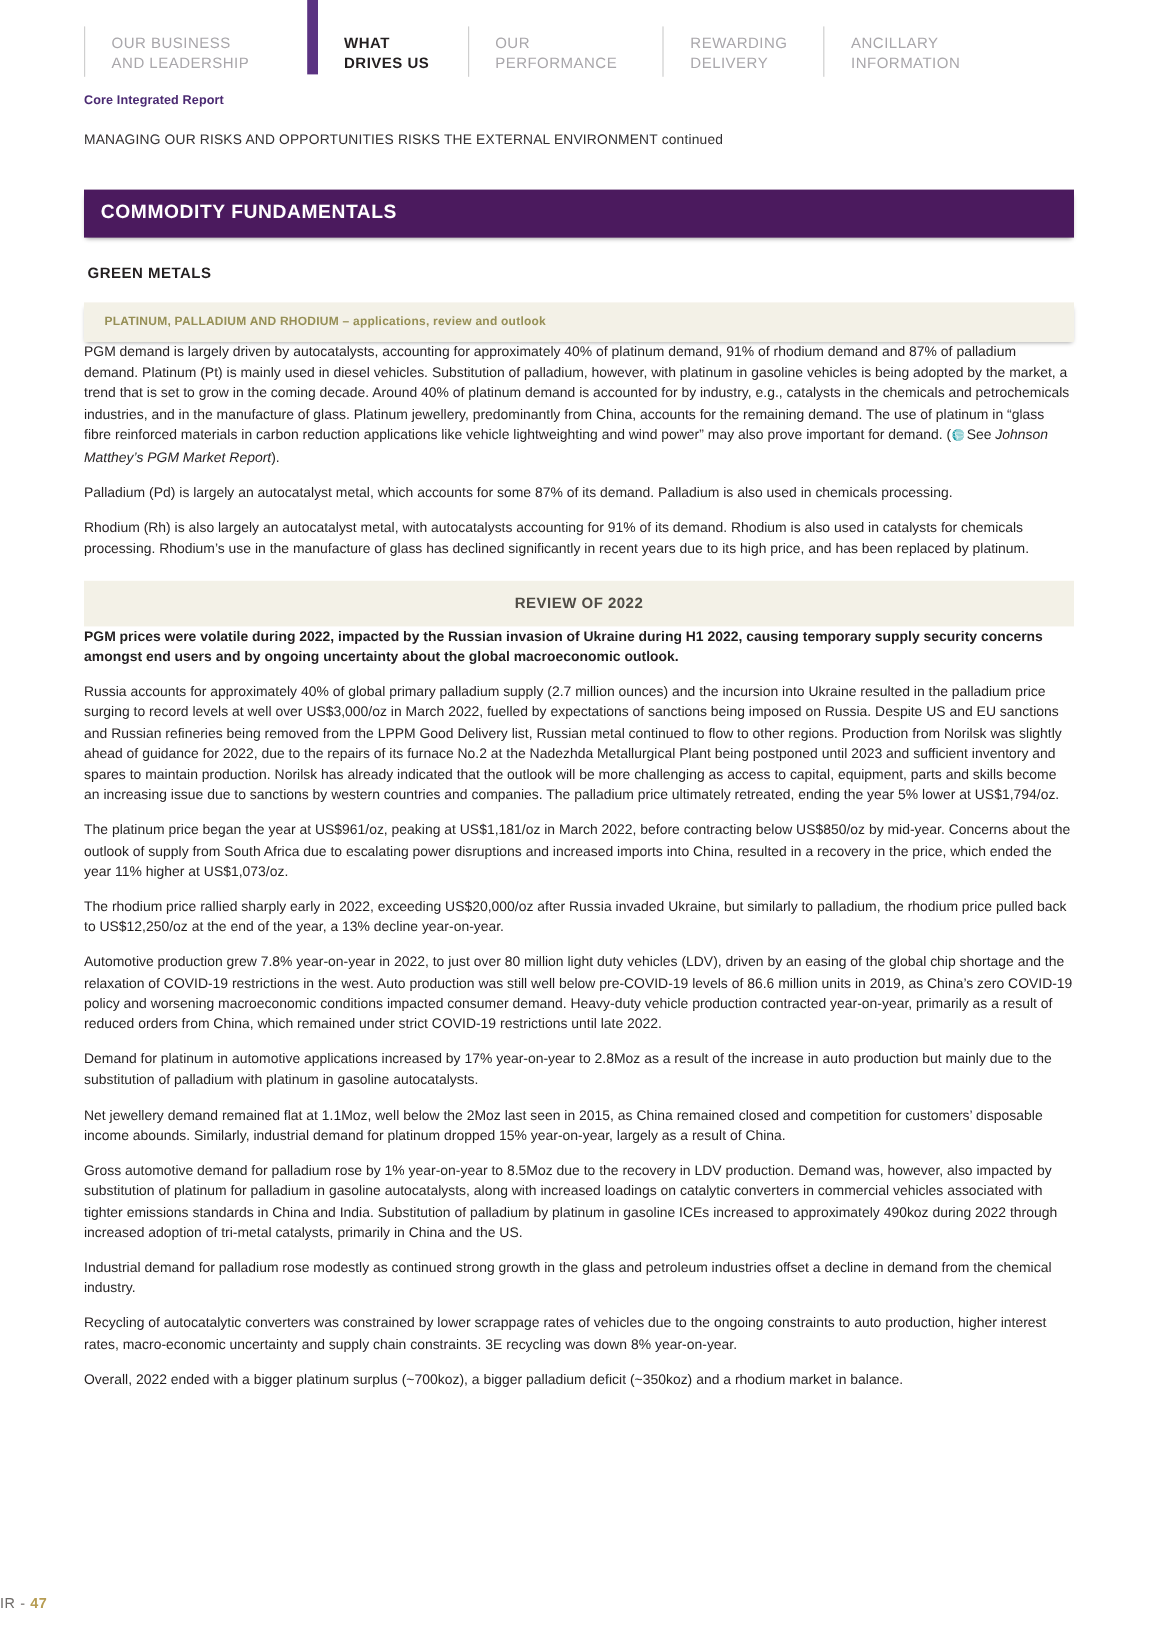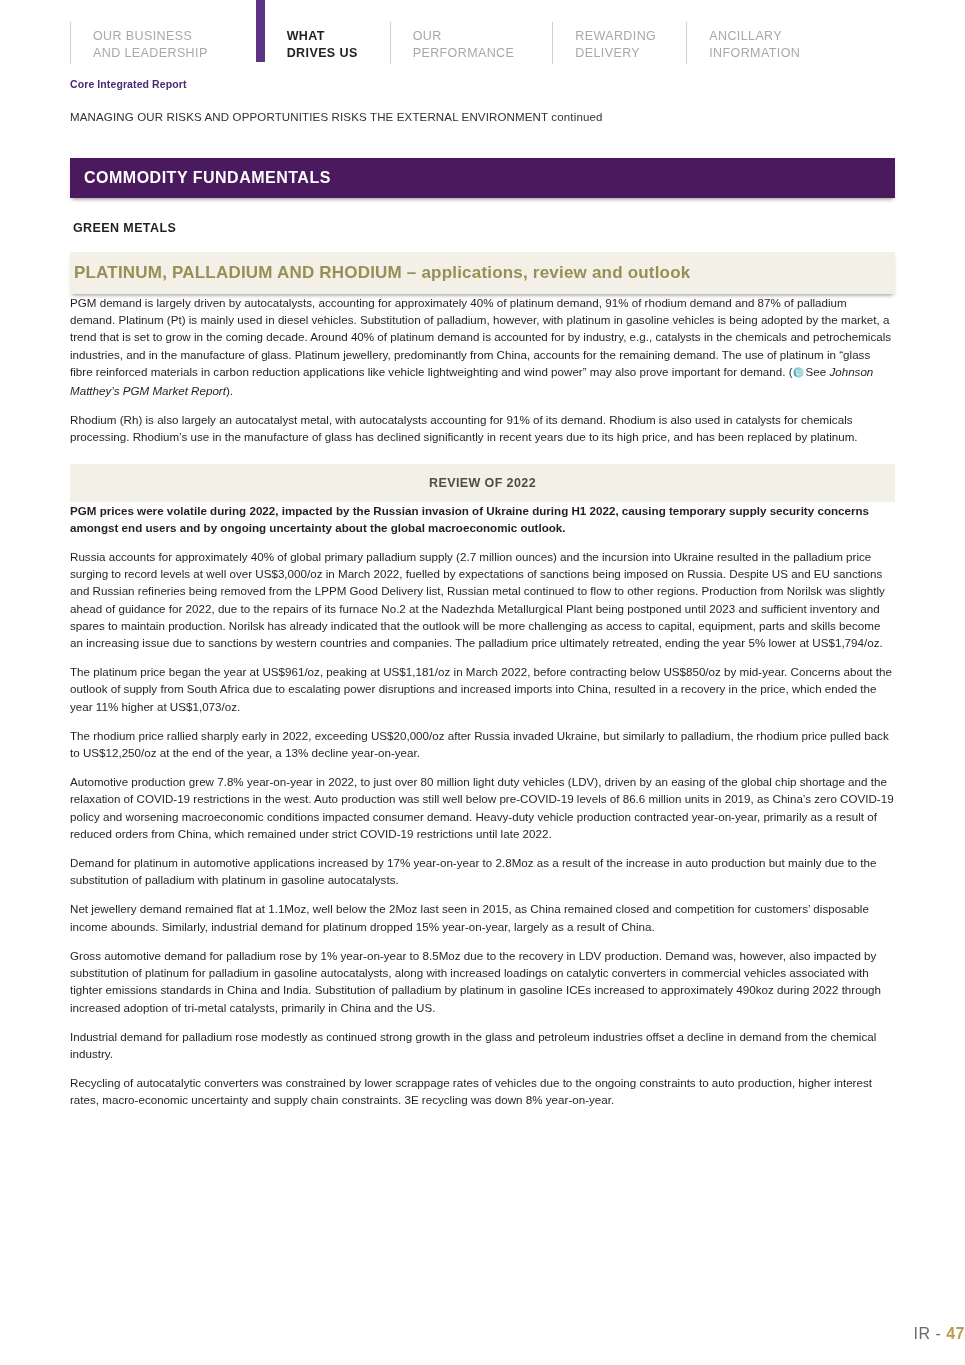--- a/index.html
+++ b/index.html
@@ -102,24 +102,24 @@
     color: #231f20;
     letter-spacing: 0.4px;
     margin-top: 23px;
     padding-left: 3px;
   }
 
   .band-beige {
     margin-top: 17px;
     background: #f3f1e7;
     color: #968f56;
-    font-size: 17px;
+    font-size: 10px;
     font-weight: bold;
     letter-spacing: 0.2px;
-    padding: 11px 0 11px 4px;
+    padding: 11px 0 11px 17px;
     box-shadow: 0 3px 4px -2px rgba(0,0,0,0.42);
   }
 
   .band-center {
     margin-top: 18px;
     background: #f3f1e7;
     color: #4f4c46;
     font-size: 12.5px;
     font-weight: bold;
     letter-spacing: 0.4px;
@@ -144,22 +144,22 @@
     margin: 0 2px 0 0;
   }
   em { font-style: italic; }
 
   
   .footer {
     position: absolute;
     left: 0;
     right: 0;
     bottom: 22px;
-    text-align: right;
-    font-size: 16px;
+    text-align: left;
+    font-size: 12px;
     color: #6d6a67;
     letter-spacing: 0.5px;
   }
   .footer .pageno {
     color: #b79d53;
     font-weight: bold;
   }
 </style>
 </head>
 <body>
@@ -223,32 +223,34 @@
 
   <div class="band-beige">PLATINUM, PALLADIUM AND RHODIUM – applications, review and outlook</div>
 
   <p class="body first-para"><span>PGM demand is largely driven by autocatalysts, accounting for approximately 40% of platinum demand, 91% of rhodium demand and 87% of palladium demand. Platinum (Pt) is mainly used in diesel vehicles. Substitution of palladium, however, with platinum in gasoline vehicles is being adopted by the market, a trend that is set to grow in the coming decade. Around 40% of platinum demand is accounted for by industry, e.g., catalysts in the chemicals and petrochemicals industries, and in the manufacture of glass. Platinum jewellery, predominantly from China, accounts for the remaining demand. The use of platinum in “glass fibre reinforced materials in carbon reduction applications like vehicle lightweighting and wind power” may also prove important for demand. (</span><span class="globe"><svg width="11" height="11" viewBox="0 0 16 16">
           <circle cx="8" cy="8" r="7.2" fill="#1a9ba5"></circle>
           <path d="M8 0.8 A7.2 7.2 0 0 1 8 15.2 A4 7.2 0 0 1 8 0.8 Z" fill="#ffffff" opacity="0.55"></path>
           <ellipse cx="8" cy="8" rx="7.2" ry="2.6" fill="none" stroke="#ffffff" stroke-width="0.9" opacity="0.8"></ellipse>
           <path d="M3.3 3 q2.4 1.6 1.3 3.4 t1.9 2.4 q1.8 0.4 1.1 2.4 l-0.6 2.2" fill="none" stroke="#ffffff" stroke-width="1" opacity="0.85"></path>
         </svg></span><span>See </span><em>Johnson Matthey’s PGM Market Report</em><span>).</span></p>
 
+  <p class="body">Palladium (Pd) is largely an autocatalyst metal, which accounts for some 87% of its demand. Palladium is also used in chemicals processing.</p>
   <p class="body">Rhodium (Rh) is also largely an autocatalyst metal, with autocatalysts accounting for 91% of its demand. Rhodium is also used in catalysts for chemicals processing. Rhodium’s use in the manufacture of glass has declined significantly in recent years due to its high price, and has been replaced by platinum.</p>
 
   <div class="band-center">REVIEW OF 2022</div>
 
   <p class="body after-band">PGM prices were volatile during 2022, impacted by the Russian invasion of Ukraine during H1 2022, causing temporary supply security concerns amongst end users and by ongoing uncertainty about the global macroeconomic outlook.</p>
   <p class="body">Russia accounts for approximately 40% of global primary palladium supply (2.7 million ounces) and the incursion into Ukraine resulted in the palladium price surging to record levels at well over US$3,000/oz in March 2022, fuelled by expectations of sanctions being imposed on Russia. Despite US and EU sanctions and Russian refineries being removed from the LPPM Good Delivery list, Russian metal continued to flow to other regions. Production from Norilsk was slightly ahead of guidance for 2022, due to the repairs of its furnace No.2 at the Nadezhda Metallurgical Plant being postponed until 2023 and sufficient inventory and spares to maintain production. Norilsk has already indicated that the outlook will be more challenging as access to capital, equipment, parts and skills become an increasing issue due to sanctions by western countries and companies. The palladium price ultimately retreated, ending the year 5% lower at US$1,794/oz.</p>
   <p class="body">The platinum price began the year at US$961/oz, peaking at US$1,181/oz in March 2022, before contracting below US$850/oz by mid-year. Concerns about the outlook of supply from South Africa due to escalating power disruptions and increased imports into China, resulted in a recovery in the price, which ended the year 11% higher at US$1,073/oz.</p>
   <p class="body">The rhodium price rallied sharply early in 2022, exceeding US$20,000/oz after Russia invaded Ukraine, but similarly to palladium, the rhodium price pulled back to US$12,250/oz at the end of the year, a 13% decline year-on-year.</p>
   <p class="body">Automotive production grew 7.8% year-on-year in 2022, to just over 80 million light duty vehicles (LDV), driven by an easing of the global chip shortage and the relaxation of COVID-19 restrictions in the west. Auto production was still well below pre-COVID-19 levels of 86.6 million units in 2019, as China’s zero COVID-19 policy and worsening macroeconomic conditions impacted consumer demand. Heavy-duty vehicle production contracted year-on-year, primarily as a result of reduced orders from China, which remained under strict COVID-19 restrictions until late 2022.</p>
   <p class="body">Demand for platinum in automotive applications increased by 17% year-on-year to 2.8Moz as a result of the increase in auto production but mainly due to the substitution of palladium with platinum in gasoline autocatalysts.</p>
   <p class="body">Net jewellery demand remained flat at 1.1Moz, well below the 2Moz last seen in 2015, as China remained closed and competition for customers’ disposable income abounds. Similarly, industrial demand for platinum dropped 15% year-on-year, largely as a result of China.</p>
   <p class="body">Gross automotive demand for palladium rose by 1% year-on-year to 8.5Moz due to the recovery in LDV production. Demand was, however, also impacted by substitution of platinum for palladium in gasoline autocatalysts, along with increased loadings on catalytic converters in commercial vehicles associated with tighter emissions standards in China and India. Substitution of palladium by platinum in gasoline ICEs increased to approximately 490koz during 2022 through increased adoption of tri-metal catalysts, primarily in China and the US.</p>
   <p class="body">Industrial demand for palladium rose modestly as continued strong growth in the glass and petroleum industries offset a decline in demand from the chemical industry.</p>
   <p class="body">Recycling of autocatalytic converters was constrained by lower scrappage rates of vehicles due to the ongoing constraints to auto production, higher interest rates, macro-economic uncertainty and supply chain constraints. 3E recycling was down 8% year-on-year.</p>
+  <p class="body">Overall, 2022 ended with a bigger platinum surplus (~700koz), a bigger palladium deficit (~350koz) and a rhodium market in balance.</p>
 
 </div>
 
 <div class="footer">
   <span>IR - </span><span class="pageno">47</span>
 </div>
 
 </body></html>

